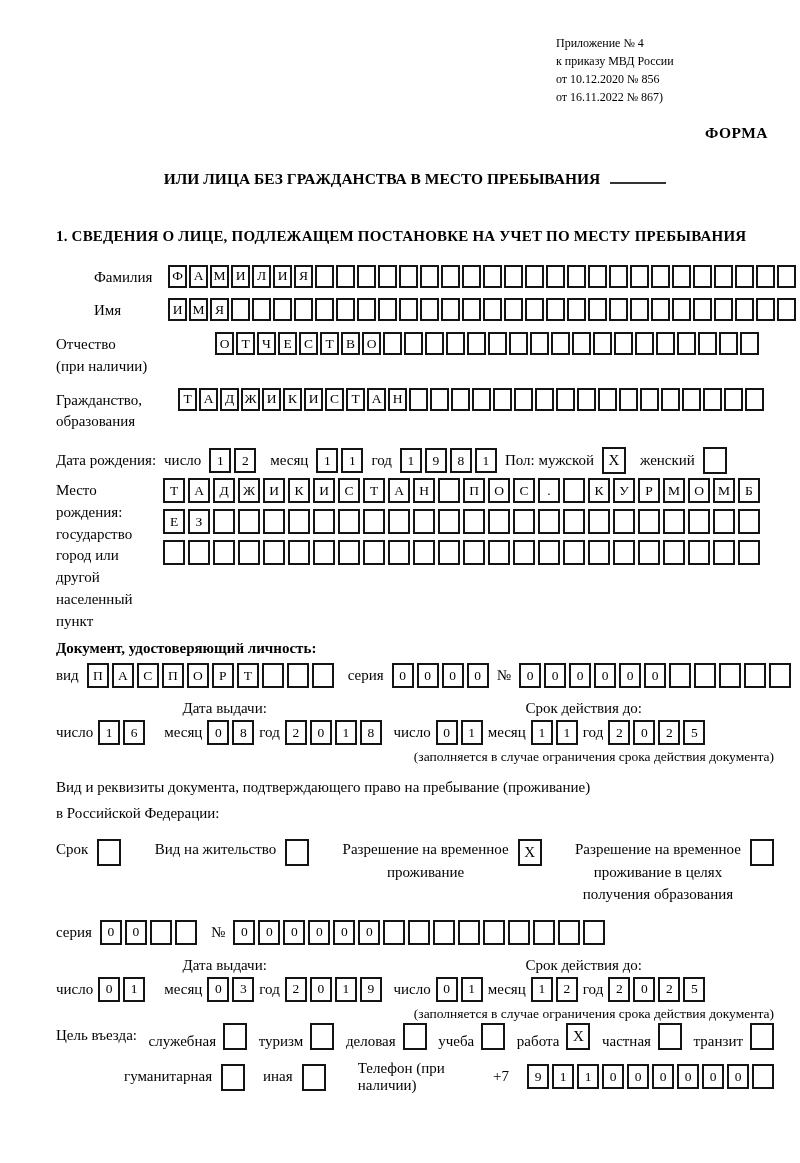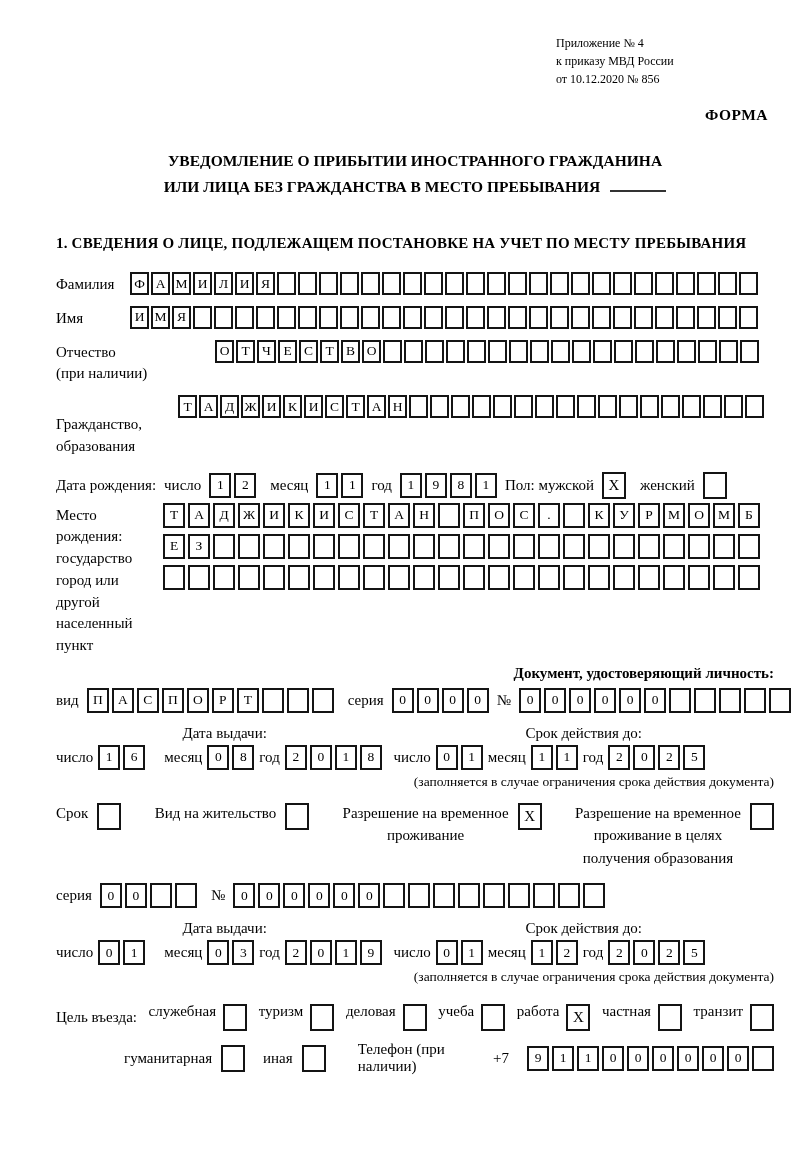--- a/index.html
+++ b/index.html
@@ -17,23 +17,23 @@
   .forma { text-align: right; font-weight: bold; font-size: 15.5px; margin-top: 18px; padding-right: 6px; letter-spacing: .5px; }
 
   
   .title { text-align: center; font-weight: bold; font-size: 15.5px; margin-top: 24px; line-height: 1.65; }
   .title-underline { display: inline-block; width: 56px; border-bottom: 2px solid #333; margin-left: 10px; vertical-align: baseline; }
   .section-heading { font-weight: bold; font-size: 15px; margin-top: 36px; letter-spacing: .2px; }
 
   
   .f-row { display: flex; align-items: flex-start; margin-top: 10px; }
   .f-label { flex-shrink: 0; line-height: 1.45; padding-top: 2px; }
-  .w74  { width: 74px; }
+  .w74  { width: 74px; margin-left: 38px; }
   .w107 { width: 107px; }
-  .w122 { width: 122px; margin-top: 17px; }
+  .w122 { width: 122px; }
   .w159 { width: 159px; }
 
   
   .cells { display: flex; gap: 2px; flex-shrink: 0; }
   .cell {
     width: 19px; height: 23px; border: 2px solid #141414; background: #fff;
     display: flex; align-items: center; justify-content: center;
     font-size: 13.5px; font-family: "Liberation Serif", serif;
   }
   .cells.wide { gap: 3px; }
@@ -50,22 +50,22 @@
   .dg-line .sp { width: 9px; }
   .note { text-align: right; font-size: 13.5px; margin-top: 4px; }
 
   
   .options-row { display: flex; justify-content: space-between; align-items: flex-start; margin-top: 12px; }
   .opt { display: inline-flex; align-items: flex-start; gap: 9px; }
   .opt .opt-text { line-height: 1.5; text-align: center; }
   .opt .cells { margin-top: 1px; }
 
   
-  .purpose-row { display: flex; align-items: center; justify-content: space-between; margin-top: 18px; }
-  .purpose-row .opt { align-items: flex-start; gap: 7px; }
+  .purpose-row { display: flex; align-items: center; justify-content: space-between; margin-top: 0; }
+  .purpose-row .opt { align-items: flex-end; gap: 7px; }
   .purpose-row2 { display: flex; align-items: center; gap: 18px; margin-top: 10px; margin-left: 68px; }
   .purpose-row2 .opt { align-items: center; gap: 9px; }
 
   .inline-row { display: flex; align-items: center; margin-top: 12px; }
   .inline-row .lab { margin-right: 8px; }
 
   .mr14 { margin-right: 14px; }
   .mr8  { margin-right: 8px; }
 
   
@@ -73,26 +73,26 @@
 </style>
 </head>
 <body>
 
 <div class="page">
 
   <div class="top-right">
     <div>Приложение № 4</div>
     <div>к приказу МВД России</div>
     <div>от 10.12.2020 № 856</div>
+    <div>от 16.11.2022 № 867)</div>
   </div>
 
   <div class="forma">ФОРМА</div>
 
   <div class="title">
-    <div>УВЕДОМЛЕНИЕ О ПРИБЫТИИ ИНОСТРАННОГО ГРАЖДАНИНА</div>
     <div><span>ИЛИ ЛИЦА БЕЗ ГРАЖДАНСТВА В МЕСТО ПРЕБЫВАНИЯ</span><span class="title-underline"></span></div>
   </div>
 
   <div class="section-heading">1. СВЕДЕНИЯ О ЛИЦЕ, ПОДЛЕЖАЩЕМ ПОСТАНОВКЕ НА УЧЕТ ПО МЕСТУ ПРЕБЫВАНИЯ</div>
 
   <div class="f-row" style="margin-top:20px">
     <div class="f-label w74">Фамилия</div>
     <div class="cells">
         <span class="cell">Ф</span>
         <span class="cell">А</span>
@@ -346,21 +346,21 @@
           <span class="cell"></span>
           <span class="cell"></span>
           <span class="cell"></span>
           <span class="cell"></span>
           <span class="cell"></span>
           <span class="cell"></span>
         </div>
     </div>
   </div>
 
-  <div style="text-align:right; font-weight:bold; margin-top:8px">Документ, удостоверяющий личность:</div>
+  <div style="text-align:left; font-weight:bold; margin-top:8px">Документ, удостоверяющий личность:</div>
 
   <div class="inline-row" style="margin-top:6px">
     <span class="lab" style="width:57px">вид</span>
     <span class="cells wide mr14">
         <span class="cell">П</span>
         <span class="cell">А</span>
         <span class="cell">С</span>
         <span class="cell">П</span>
         <span class="cell">О</span>
         <span class="cell">Р</span>
@@ -434,20 +434,24 @@
             <span class="cell">2</span>
             <span class="cell">0</span>
             <span class="cell">2</span>
             <span class="cell">5</span>
           </span>
       </div>
     </div>
   </div>
   <div class="note">(заполняется в случае ограничения срока действия документа)</div>
 
+  <div style="margin-top:10px; line-height:1.7">
+    <div>Вид и реквизиты документа, подтверждающего право на пребывание (проживание)</div>
+    <div>в Российской Федерации:</div>
+  </div>
 
   <div class="options-row">
     <span class="opt">
       <span class="opt-text">Срок</span>
       <span class="cells checkbox">
           <span class="cell"></span>
         </span>
     </span>
     <span class="opt">
       <span class="opt-text">Вид на жительство</span>

